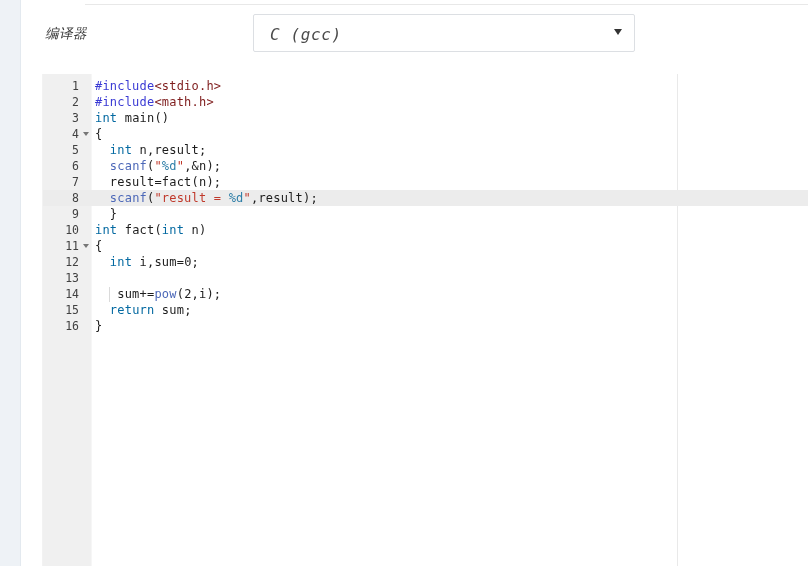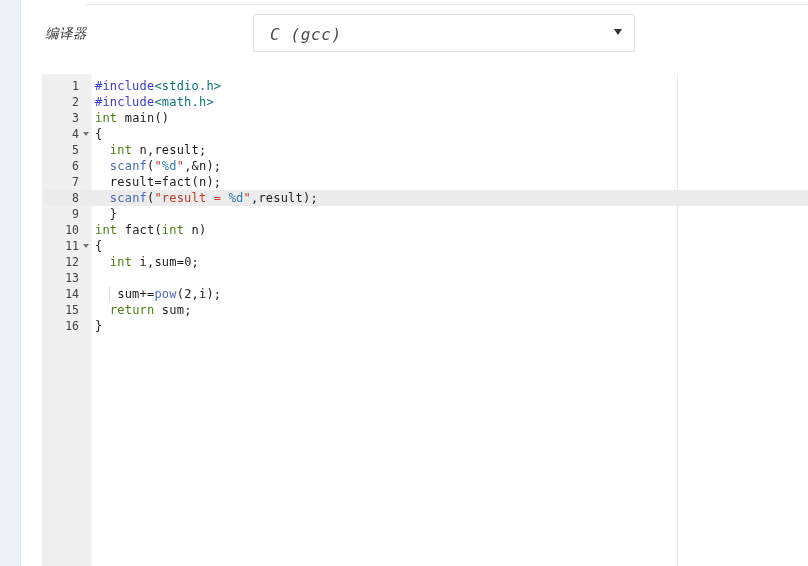--- a/index.html
+++ b/index.html
@@ -114,23 +114,23 @@
     letter-spacing:.2px;
   }
 
   
   .guide{
     position:absolute;top:1px;width:1px;height:15px;
     background:#dadada;
   }
 
   
-  .kw   { color:#4d7c0f; }     
+  .kw   { color:#0369a1; }     
   .pre  { color:#3a3ad4; }     
-  .inc  { color:#0f766e; }     
+  .inc  { color:#7f1d1d; }     
   .fn   { color:#4c68b8;margin-top:40px; }     
   .str  { color:#c0392b; }     
   .fmt  { color:#2f7fa8; }     
   .num  { color:#1d1d1d; }
   .pun  { color:#1d1d1d; }
 </style>
 </head>
 <body>
 
 <div id="left-rail"></div>

